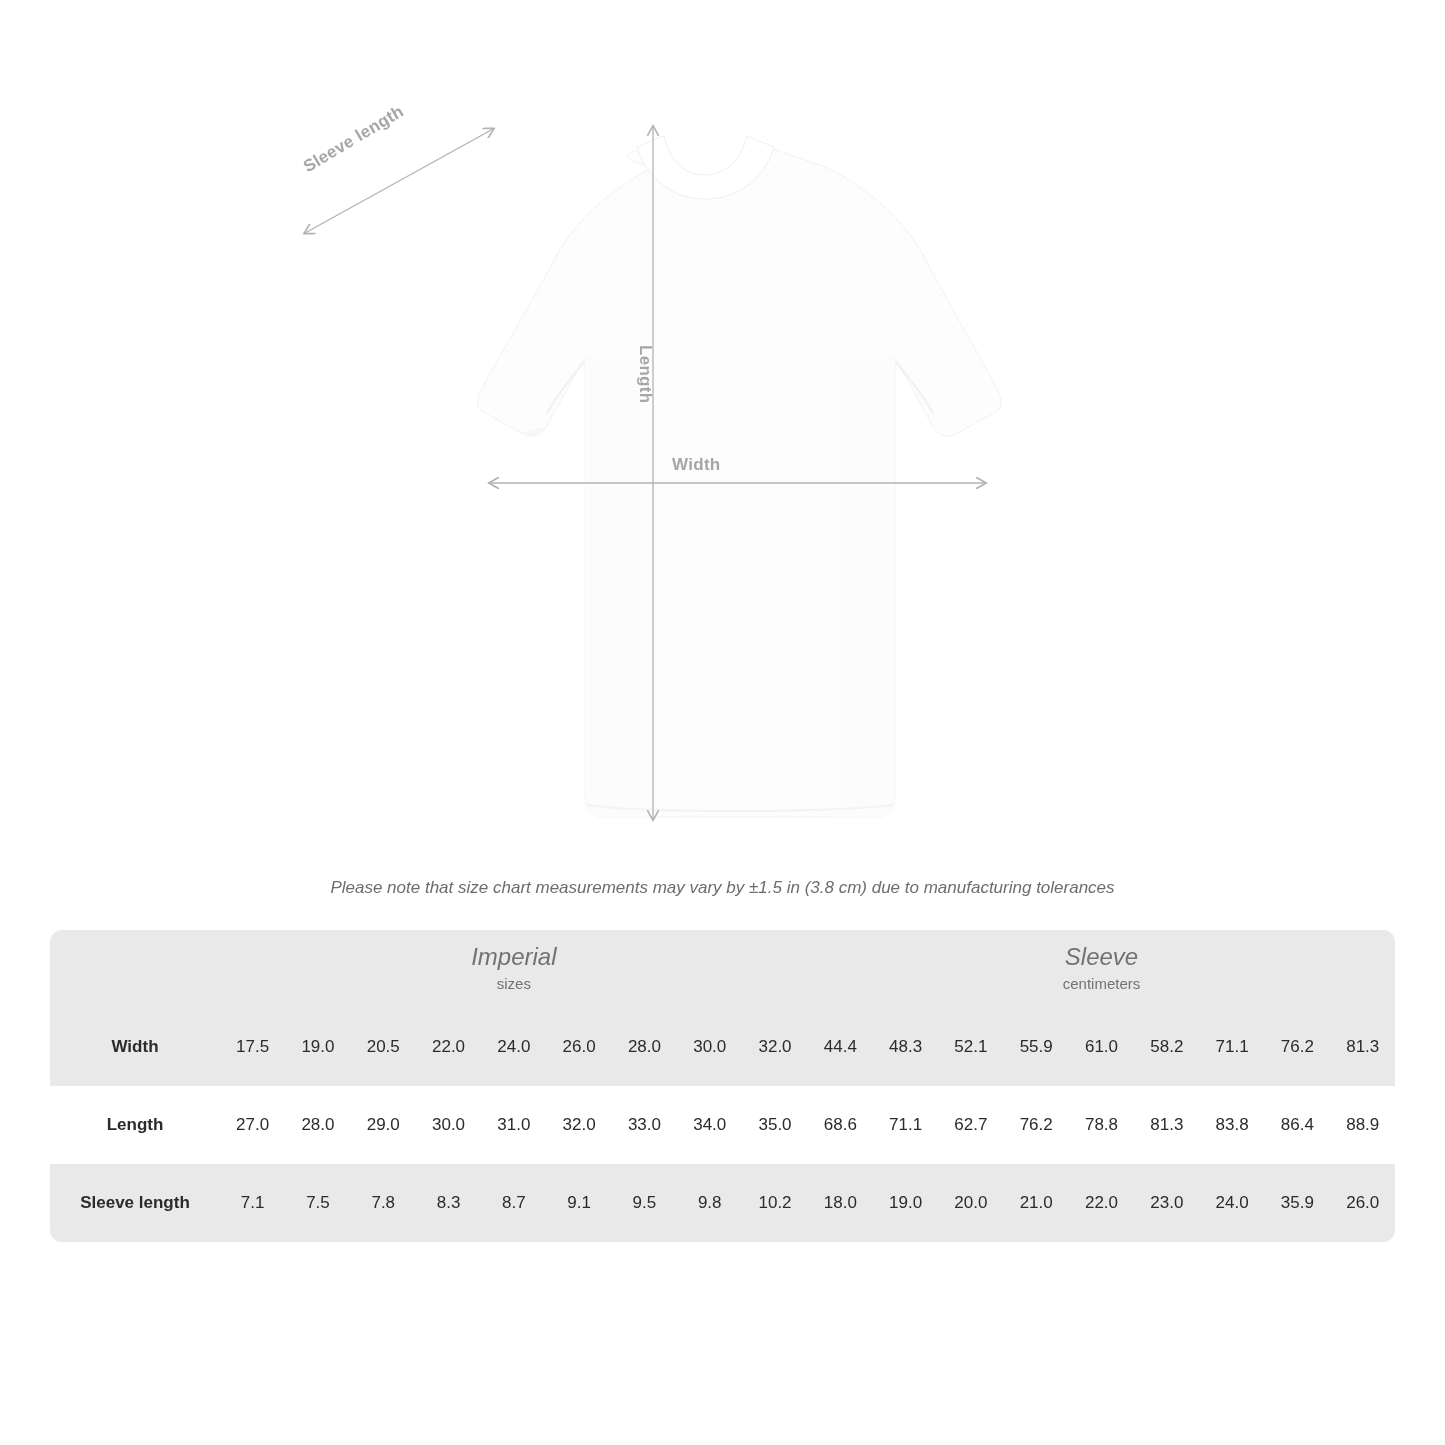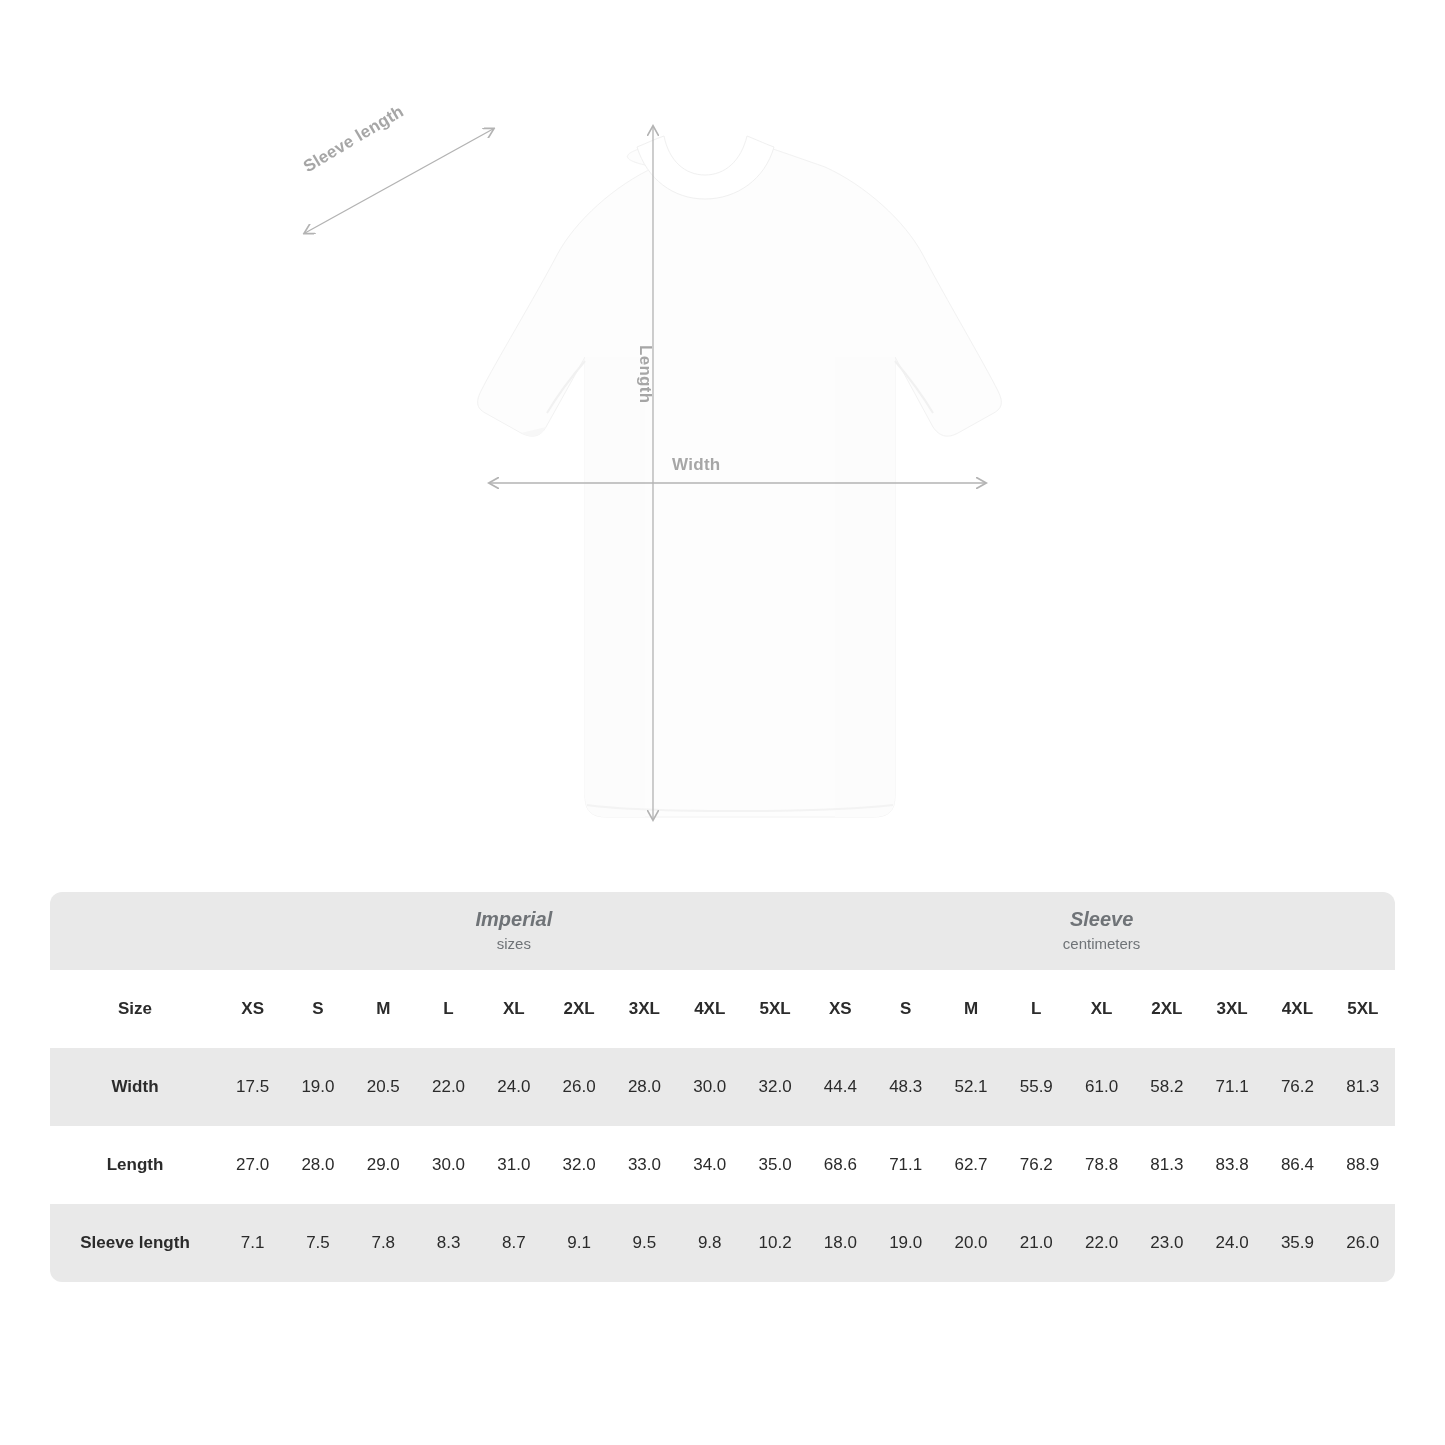--- a/index.html
+++ b/index.html
@@ -99,22 +99,22 @@
     height: 78px;
     border: none;
   }
   
   .sys-row td {
     background: #e9e9e9;
     height: 110px;
     vertical-align: middle;
   }
   .sys-name {
-    font-size: 20px;
-    font-weight: bold;
+    font-size: 24px;
+    font-weight: normal;
     font-style: italic;
     color: #6f7377;
     line-height: 1.25;
   }
   .sys-unit {
     font-size: 15px;
     color: #6f7377;
     line-height: 1.6;
   }
   .sys-row td.corner { background: #e9e9e9; }
@@ -206,20 +206,21 @@
         <line x1="205" y1="378" x2="700" y2="378" stroke="#b3b3b3" stroke-width="1.3" marker-start="url(#arrStart)" marker-end="url(#arrEnd)"></line>
       </svg>
     </div>
 
     <div class="dim-label lbl-sleeve">Sleeve length</div>
     <div class="dim-label lbl-length">Length</div>
     <div class="dim-label lbl-width">Width</div>
   </div>
 
   <div class="title-block">
+    <p class="chart-note">Please note that size chart measurements may vary by ±1.5 in (3.8 cm) due to manufacturing tolerances</p>
   </div>
 
   <div class="table-wrap">
     <table class="size-table">
       <colgroup>
         <col class="c-label">
         <col class="c-val">
           <col class="c-val">
           <col class="c-val">
           <col class="c-val">
@@ -244,41 +245,20 @@
           <td colspan="9">
             <div class="sys-name">Imperial</div>
             <div class="sys-unit">sizes</div>
           </td>
           <td colspan="9">
             <div class="sys-name">Sleeve</div>
             <div class="sys-unit">centimeters</div>
           </td>
         </tr>
 
-        <tr class="head-row">
-          <td class="rowlabel">Size</td>
-          <td>XS</td>
-          <td>S</td>
-          <td>M</td>
-          <td>L</td>
-          <td>XL</td>
-          <td>2XL</td>
-          <td>3XL</td>
-          <td>4XL</td>
-          <td>5XL</td>
-          <td>XS</td>
-          <td>S</td>
-          <td>M</td>
-          <td>L</td>
-          <td>XL</td>
-          <td>2XL</td>
-          <td>3XL</td>
-          <td>4XL</td>
-          <td>5XL</td>
-        </tr>
 
         <tr class="row-alt">
           <td class="rowlabel">Width</td>
           <td>17.5</td>
           <td>19.0</td>
           <td>20.5</td>
           <td>22.0</td>
           <td>24.0</td>
           <td>26.0</td>
           <td>28.0</td>

